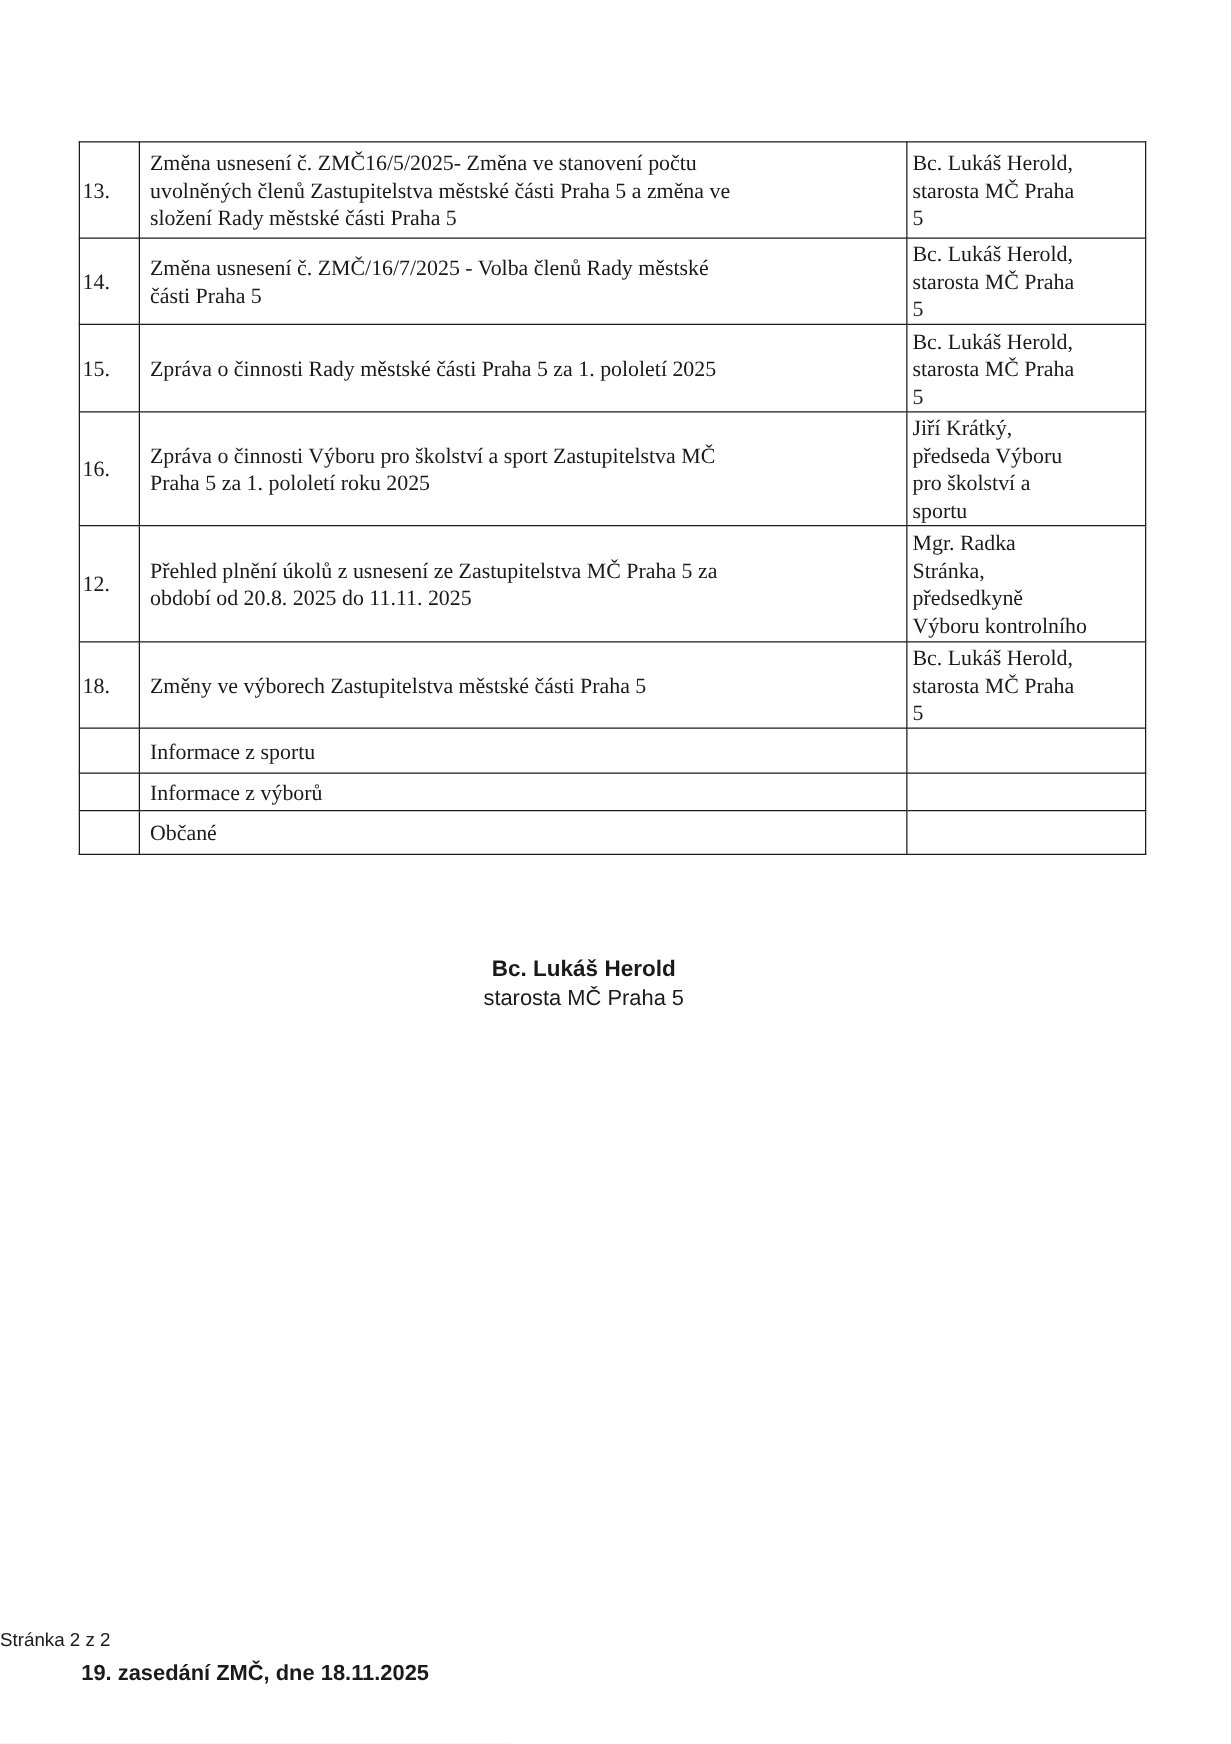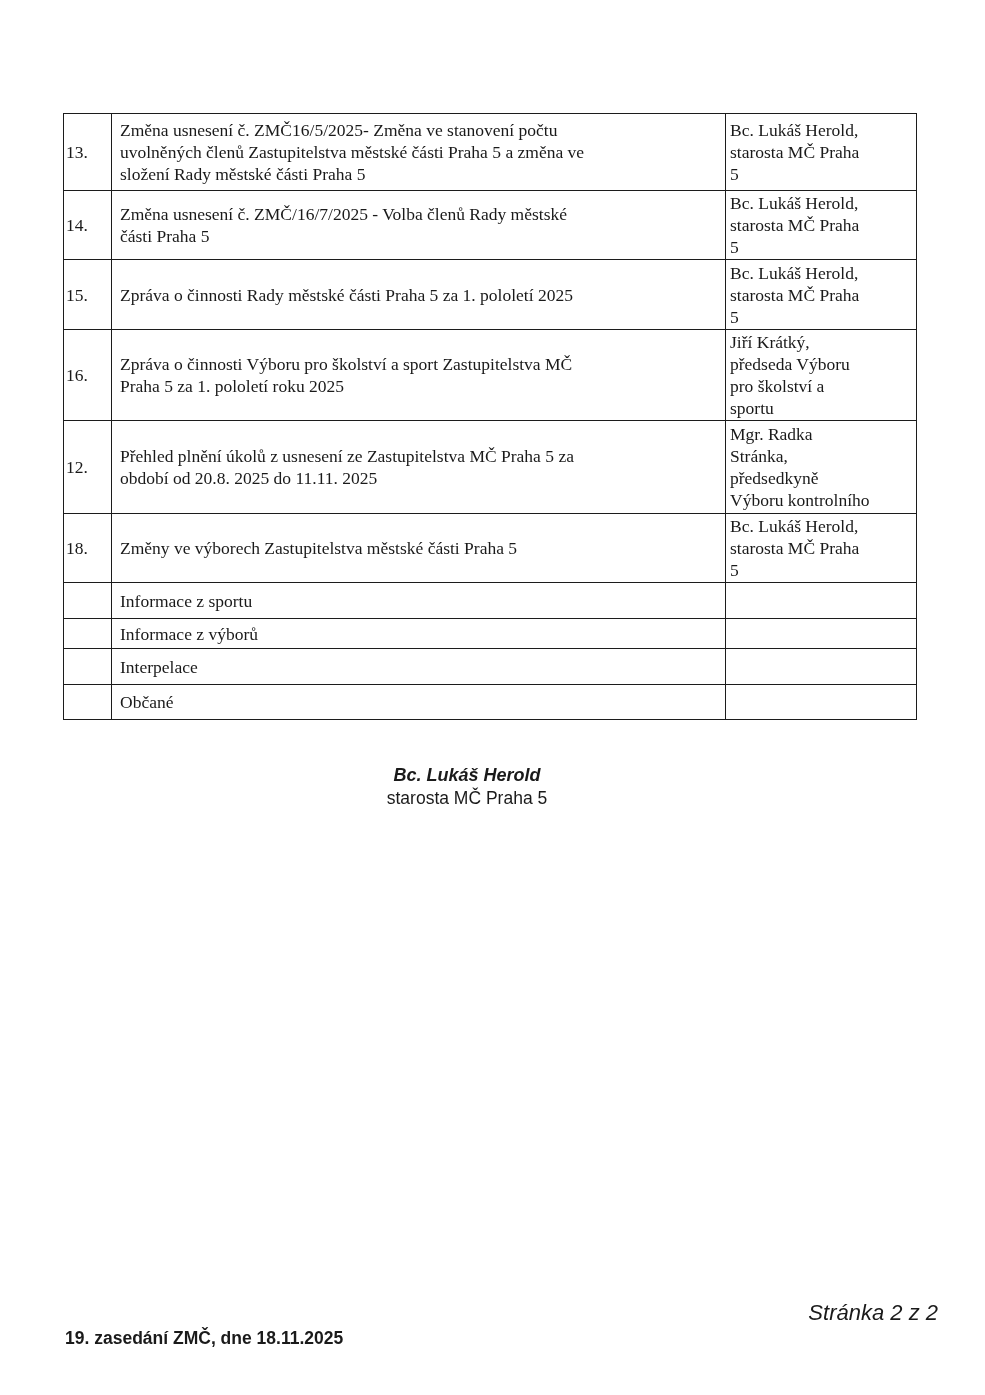--- a/index.html
+++ b/index.html
@@ -50,35 +50,33 @@
     position: absolute;
     left: 0;
     top: 764px;
     width: 934px;
     text-align: center;
   }
   .signature .sig-name {
     font-weight: bold;
     font-size: 18px;
     line-height: 23px;
-    font-style: italic;
   }
   .signature .sig-title {
     font-size: 17.5px;
     line-height: 23px;
   }
   .page-number {
     position: absolute;
     left: 0;
     top: 1302px;
     width: 938px;
-    text-align: right;
-    font-size: 22px;
+    text-align: left;
+    font-size: 15px;
     line-height: 22px;
-    font-style: italic;
   }
   .footer-meeting {
     position: absolute;
     left: 65px;
     top: 1327px;
     font-size: 17.5px;
     line-height: 22px;
     font-weight: bold;
   }
 </style>
@@ -146,25 +144,20 @@
       <tr style="height:36px">
         <td class="cell-num"></td>
         <td class="cell-topic">Informace z sportu</td>
         <td class="cell-presenter"></td>
       </tr>
       <tr style="height:30px">
         <td class="cell-num"></td>
         <td class="cell-topic">Informace z výborů</td>
         <td class="cell-presenter"></td>
       </tr>
-      <tr style="height:36px">
-        <td class="cell-num"></td>
-        <td class="cell-topic">Interpelace</td>
-        <td class="cell-presenter"></td>
-      </tr>
       <tr style="height:35px">
         <td class="cell-num"></td>
         <td class="cell-topic">Občané</td>
         <td class="cell-presenter"></td>
       </tr>
     </tbody>
   </table>
 
   <div class="signature">
     <div class="sig-name">Bc. Lukáš Herold</div>

